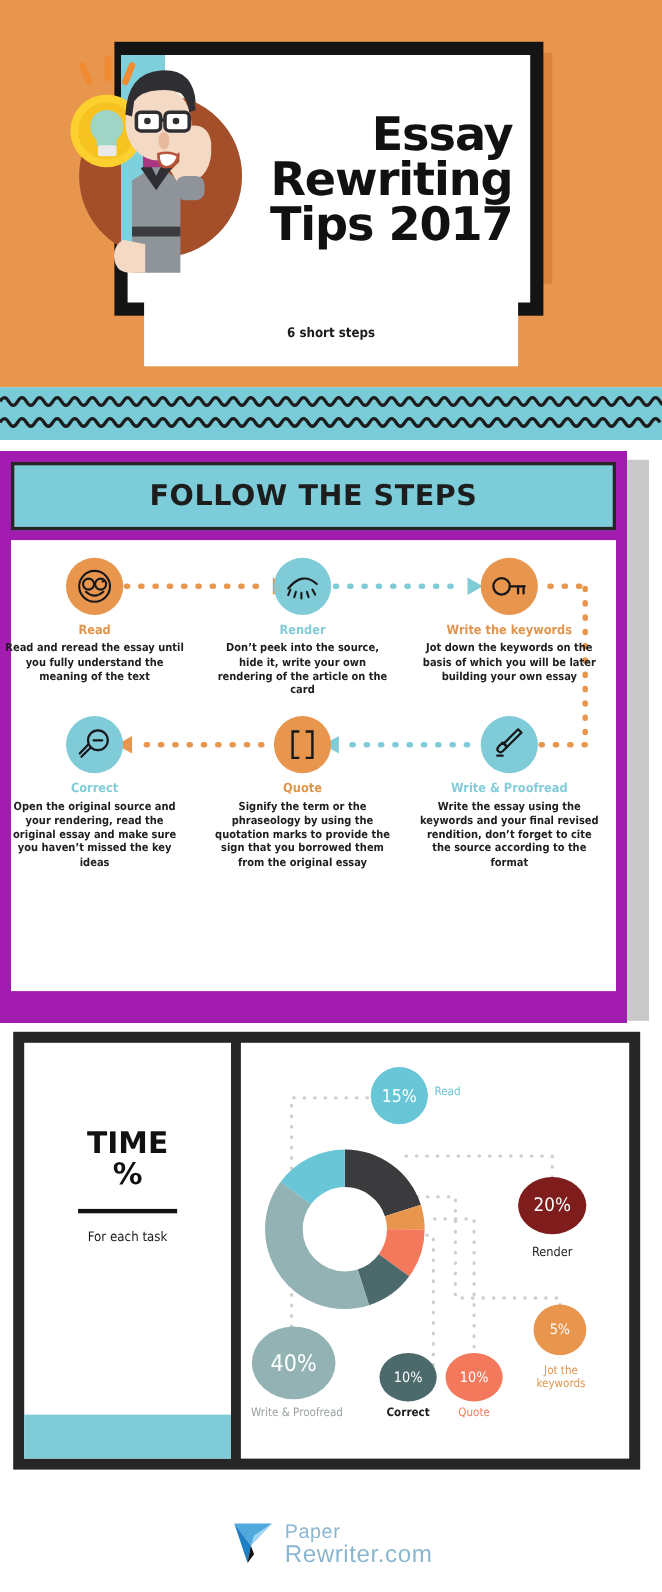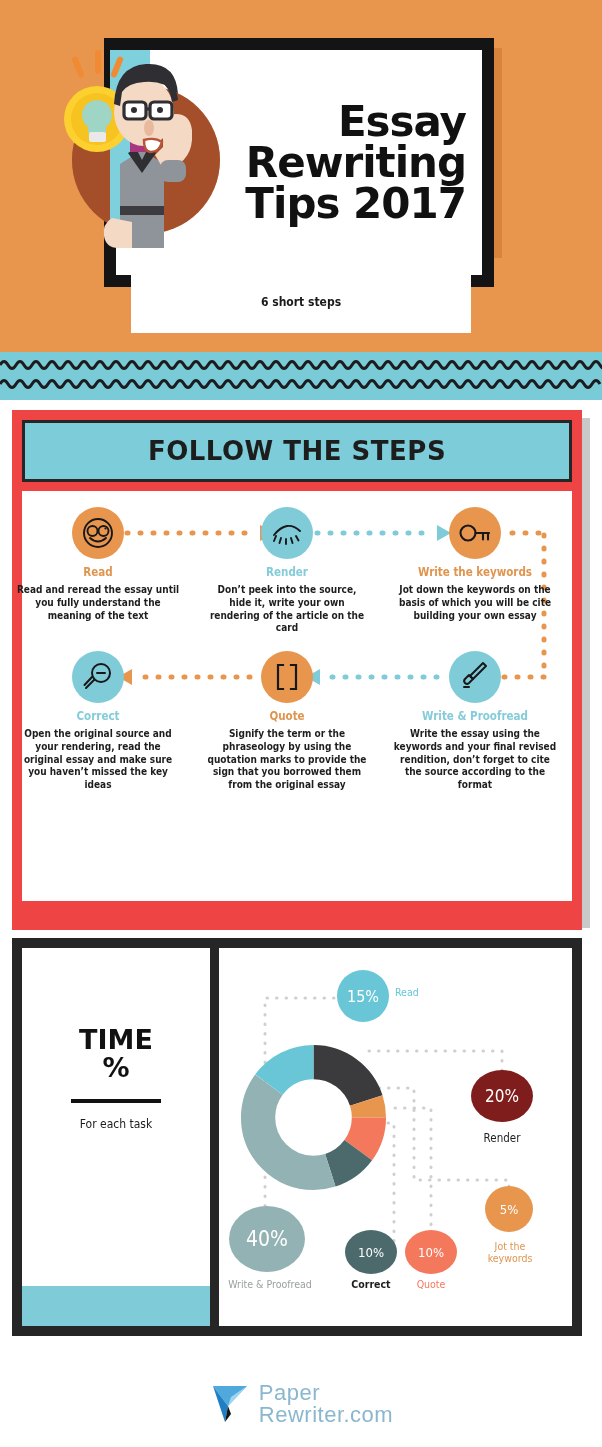--- a/index.html
+++ b/index.html
@@ -70,23 +70,23 @@
   }
   .wave-band svg { position: absolute; left: 0; top: 0; }
 
   
   .steps-wrap { position: relative; width: 602px; height: 530px; background: #fff; padding: 10px 0 0 0; }
   .steps-shadow {
     position: absolute; left: 20px; top: 18px;
     width: 570px; height: 510px; background: #c9c9c9;
   }
   .steps-card {
-    position: absolute; left: 12px; top: 10px;
+    position: absolute; left: 0; top: 10px;
     width: 570px; height: 532px;
-    background: #ef4444;
+    background: #a21caf;
     padding: 10px;
   }
   .steps-header {
     height: 62px; background: #7cccd9;
     border: 3px solid #262626;
     display: flex; align-items: center; justify-content: center;
   }
   .steps-header-text {
     font-family: "DejaVu Sans", sans-serif;
     font-weight: bold; font-size: 26px; letter-spacing: 0.5px; color: #1d1d1d;
@@ -163,21 +163,21 @@
   }
 
   
   .footer {
     position: relative; width: 602px; height: 87px; background: #ffffff;
     display: flex; align-items: center; justify-content: center; gap: 8px;
   }
   .logo-text { line-height: 1.0; }
   .logo-l1 {
     font-family: "Liberation Sans", sans-serif;
-    font-size: 22px; color: #8ab7cf; letter-spacing: 0.5px;
+    font-size: 18px; color: #8ab7cf; letter-spacing: 0.5px;
   }
   .logo-l2 {
     font-family: "Liberation Sans", sans-serif;
     font-size: 22px; color: #8ab7cf; letter-spacing: 0.5px;
   }
 </style>
 </head>
 <body>
 
 <div class="header">
@@ -328,21 +328,21 @@
       <div class="step" style="left:365px; top:16px;">
         <div class="step-circle c-orange">
           <svg width="34" height="26" viewBox="0 0 34 26" fill="none" stroke="#18181a" stroke-width="2.1">
             <circle cx="10" cy="13" r="7.5"></circle>
             <line x1="17.5" y1="13" x2="31" y2="13" stroke-linecap="round"></line>
             <line x1="25" y1="13" x2="25" y2="19.5" stroke-linecap="round"></line>
             <line x1="30" y1="13" x2="30" y2="19.5" stroke-linecap="round"></line>
           </svg>
         </div>
         <div class="step-title t-orange">Write the keywords</div>
-        <div class="step-desc">Jot down the keywords on the basis of which you will be cite building your own essay</div>
+        <div class="step-desc">Jot down the keywords on the basis of which you will be later building your own essay</div>
       </div>
 
       <div class="step" style="left:-12px; top:160px;">
         <div class="step-circle c-teal">
           <svg width="32" height="32" viewBox="0 0 32 32" fill="none" stroke="#18181a" stroke-width="2" stroke-linecap="round">
             <circle cx="19" cy="12" r="9"></circle>
             <line x1="15" y1="12" x2="23" y2="12"></line>
             <line x1="12.5" y1="18.5" x2="4" y2="27"></line>
             <line x1="10" y1="16" x2="2.5" y2="24"></line>
           </svg>

